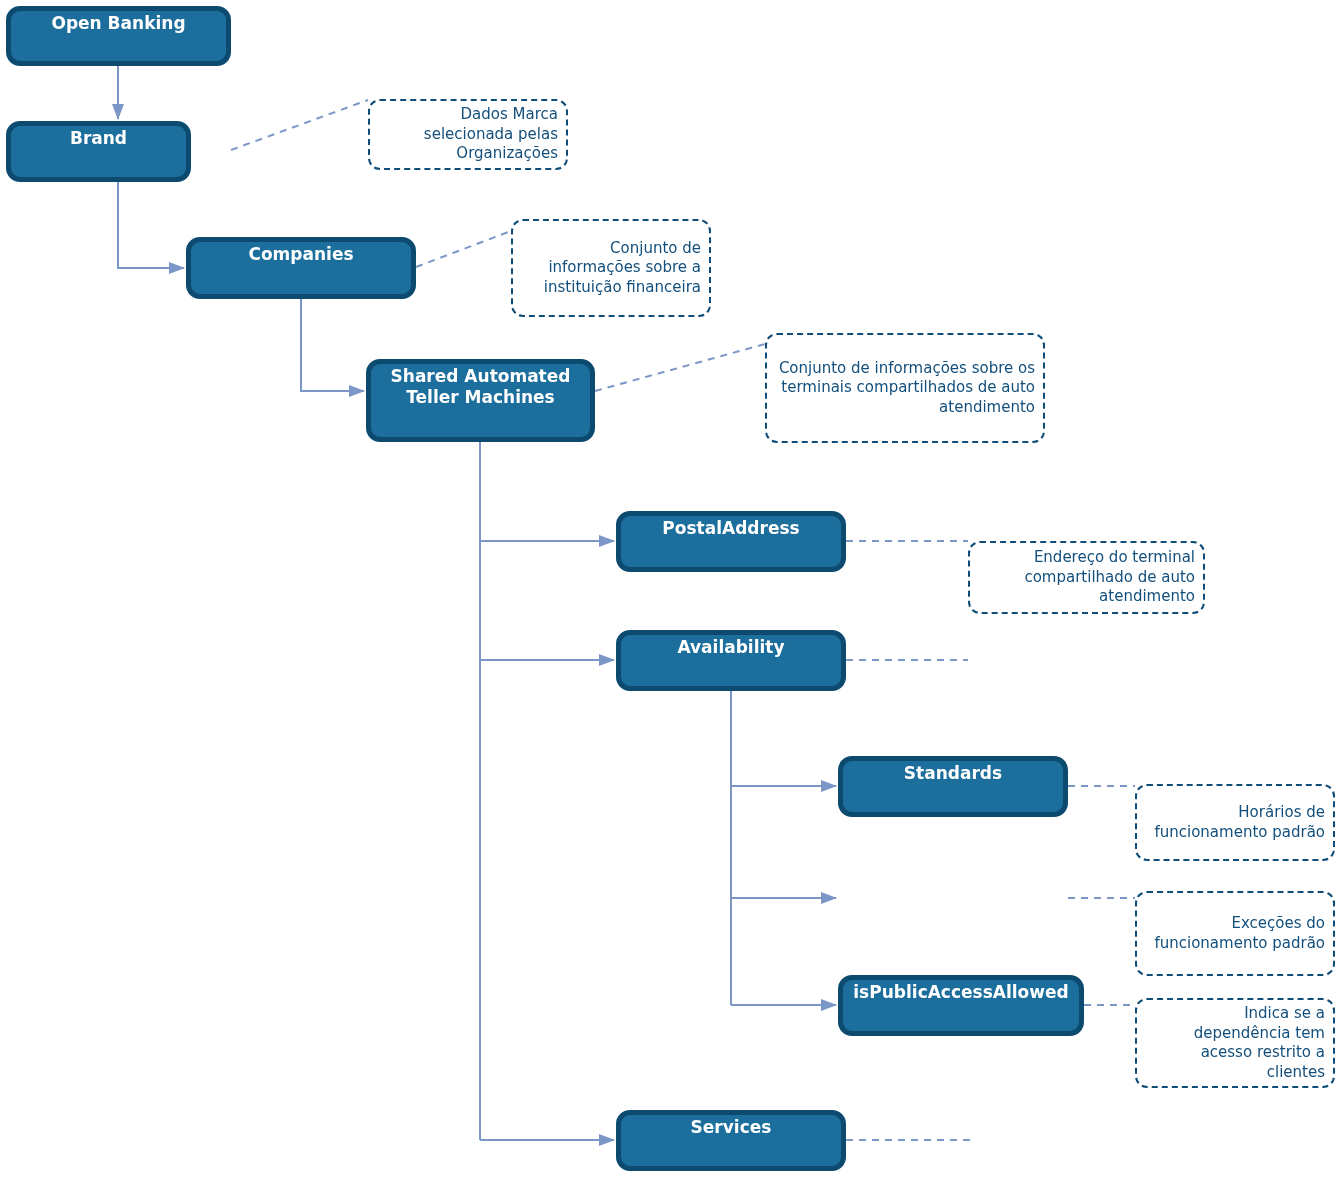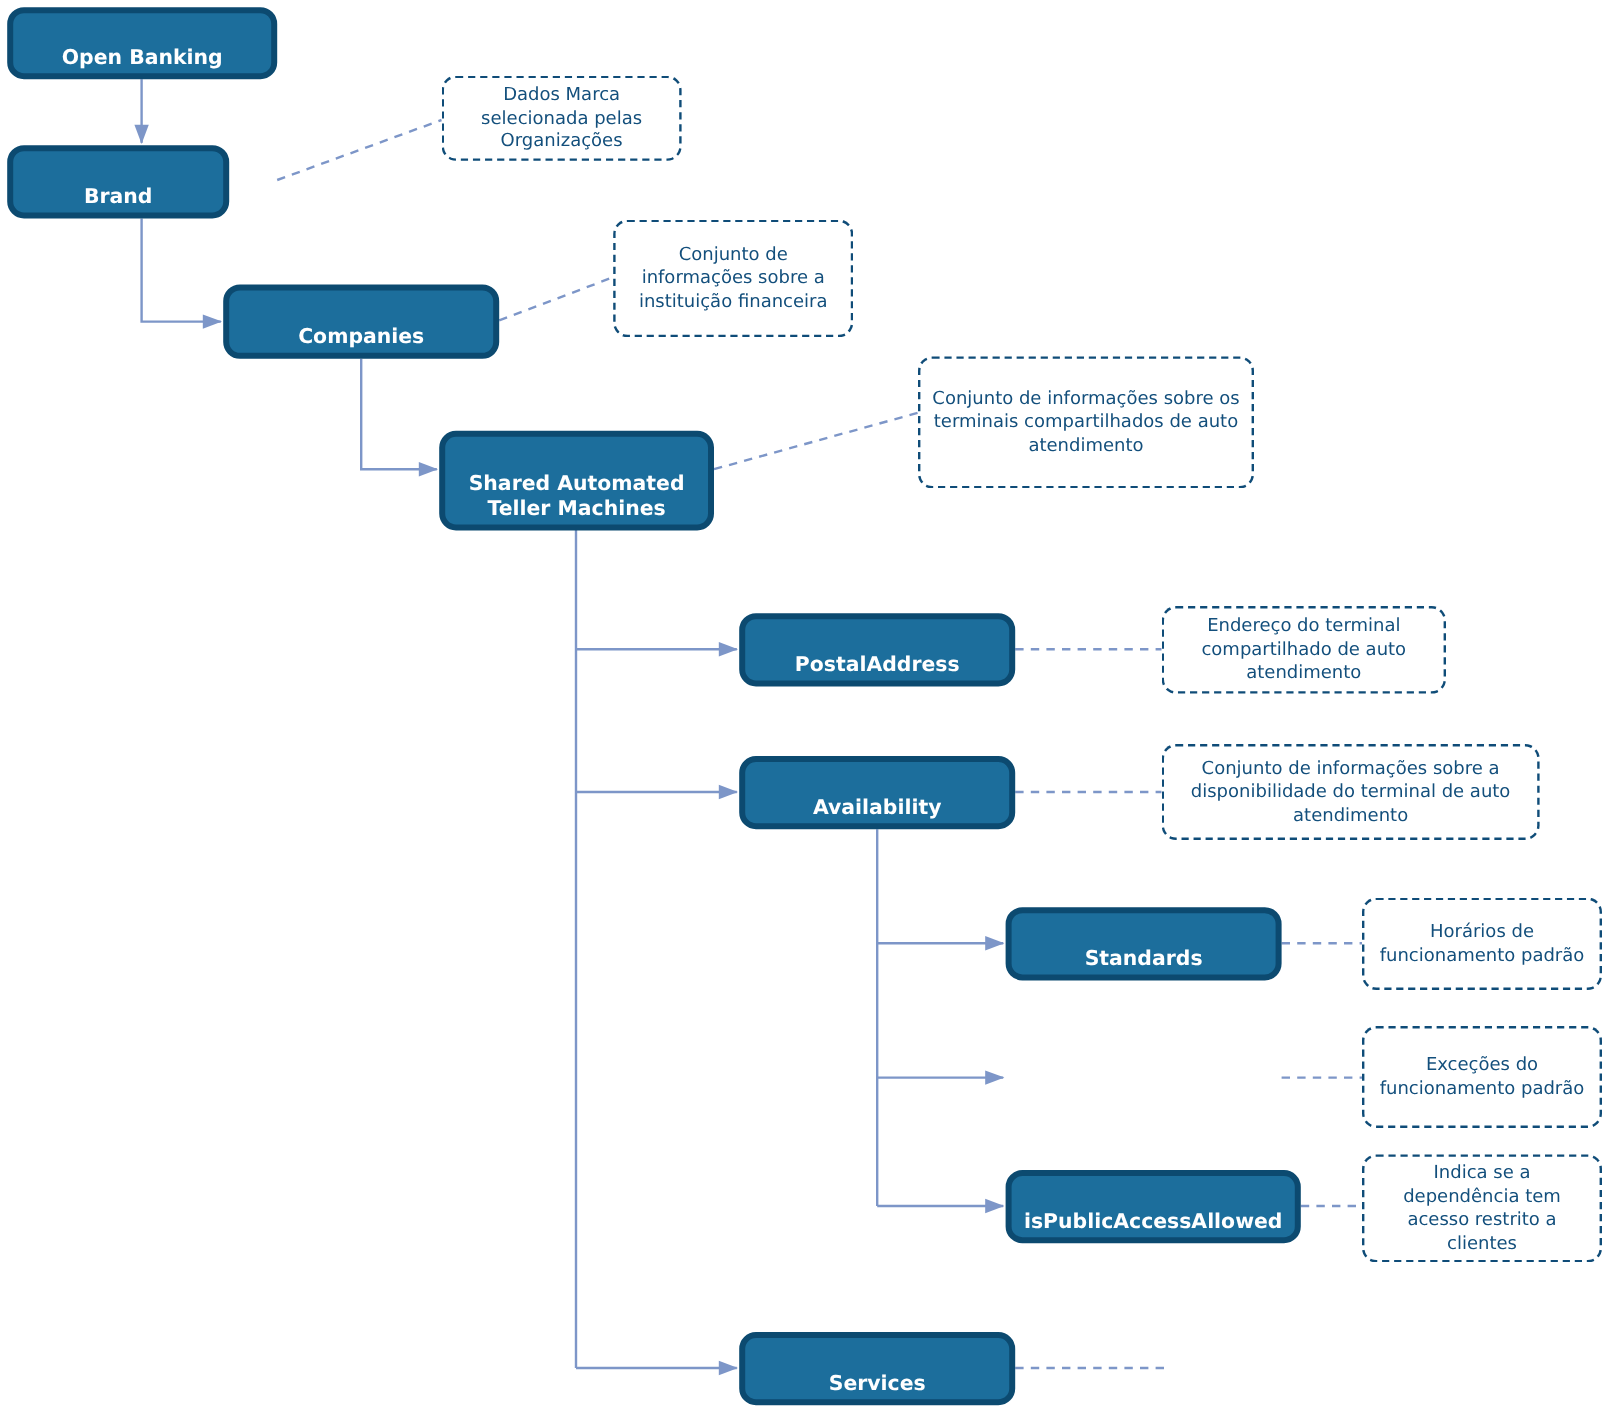--- a/index.html
+++ b/index.html
@@ -12,36 +12,37 @@
   }
   html,body{margin:0;padding:0;background:#FFFFFF;}
   body{font-family:"DejaVu Sans","Liberation Sans",sans-serif;}
   .canvas{position:relative;width:1340px;height:1184px;background:#FFFFFF;overflow:hidden;}
   .wires{position:absolute;left:0;top:0;pointer-events:none;}
   .node{
     position:absolute;box-sizing:border-box;
     background:var(--node-fill);
     border:5px solid var(--node-border);
     border-radius:14px;
-    display:flex;align-items:flex-end;justify-content:center;
+    display:flex;align-items:flex-start;justify-content:center;
     text-align:center;
     color:var(--node-text);
     font-size:17px;font-weight:bold;line-height:1.25;
     padding:2px 6px;
   }
   .note{
     position:absolute;box-sizing:border-box;
     background:#FFFFFF;
     border:2.5px dashed var(--note-border);
     border-radius:12px;
     display:flex;align-items:center;justify-content:center;
-    text-align:center;
+    text-align:right;
     color:var(--note-text);
     font-size:15px;font-weight:normal;line-height:1.3;
     padding:4px 8px;
+    margin-top:36px;
   }
 </style>
 </head>
 <body>
 
 <div class="canvas">
 
   <svg class="wires" width="1340" height="1184" viewBox="0 0 1340 1184" xmlns="http://www.w3.org/2000/svg">
     <defs>
       <marker id="arrow" markerUnits="userSpaceOnUse" markerWidth="18" markerHeight="14" refX="16" refY="7" orient="auto">
@@ -122,23 +123,20 @@
   </div>
 
   <div class="note" style="left:765px;top:297px;width:280px;min-height:110px">
     <span>Conjunto de informações sobre os terminais compartilhados de auto atendimento</span>
   </div>
 
   <div class="note" style="left:968px;top:505px;width:237px;min-height:73px">
     <span>Endereço do terminal compartilhado de auto atendimento</span>
   </div>
 
-  <div class="note" style="left:968px;top:620px;width:315px;min-height:80px">
-    <span>Conjunto de informações sobre a disponibilidade do terminal de auto atendimento</span>
-  </div>
 
   <div class="note" style="left:1135px;top:748px;width:200px;min-height:77px">
     <span>Horários de funcionamento padrão</span>
   </div>
 
   <div class="note" style="left:1135px;top:855px;width:200px;min-height:85px">
     <span>Exceções do funcionamento padrão</span>
   </div>
 
   <div class="note" style="left:1135px;top:962px;width:200px;min-height:88px">

